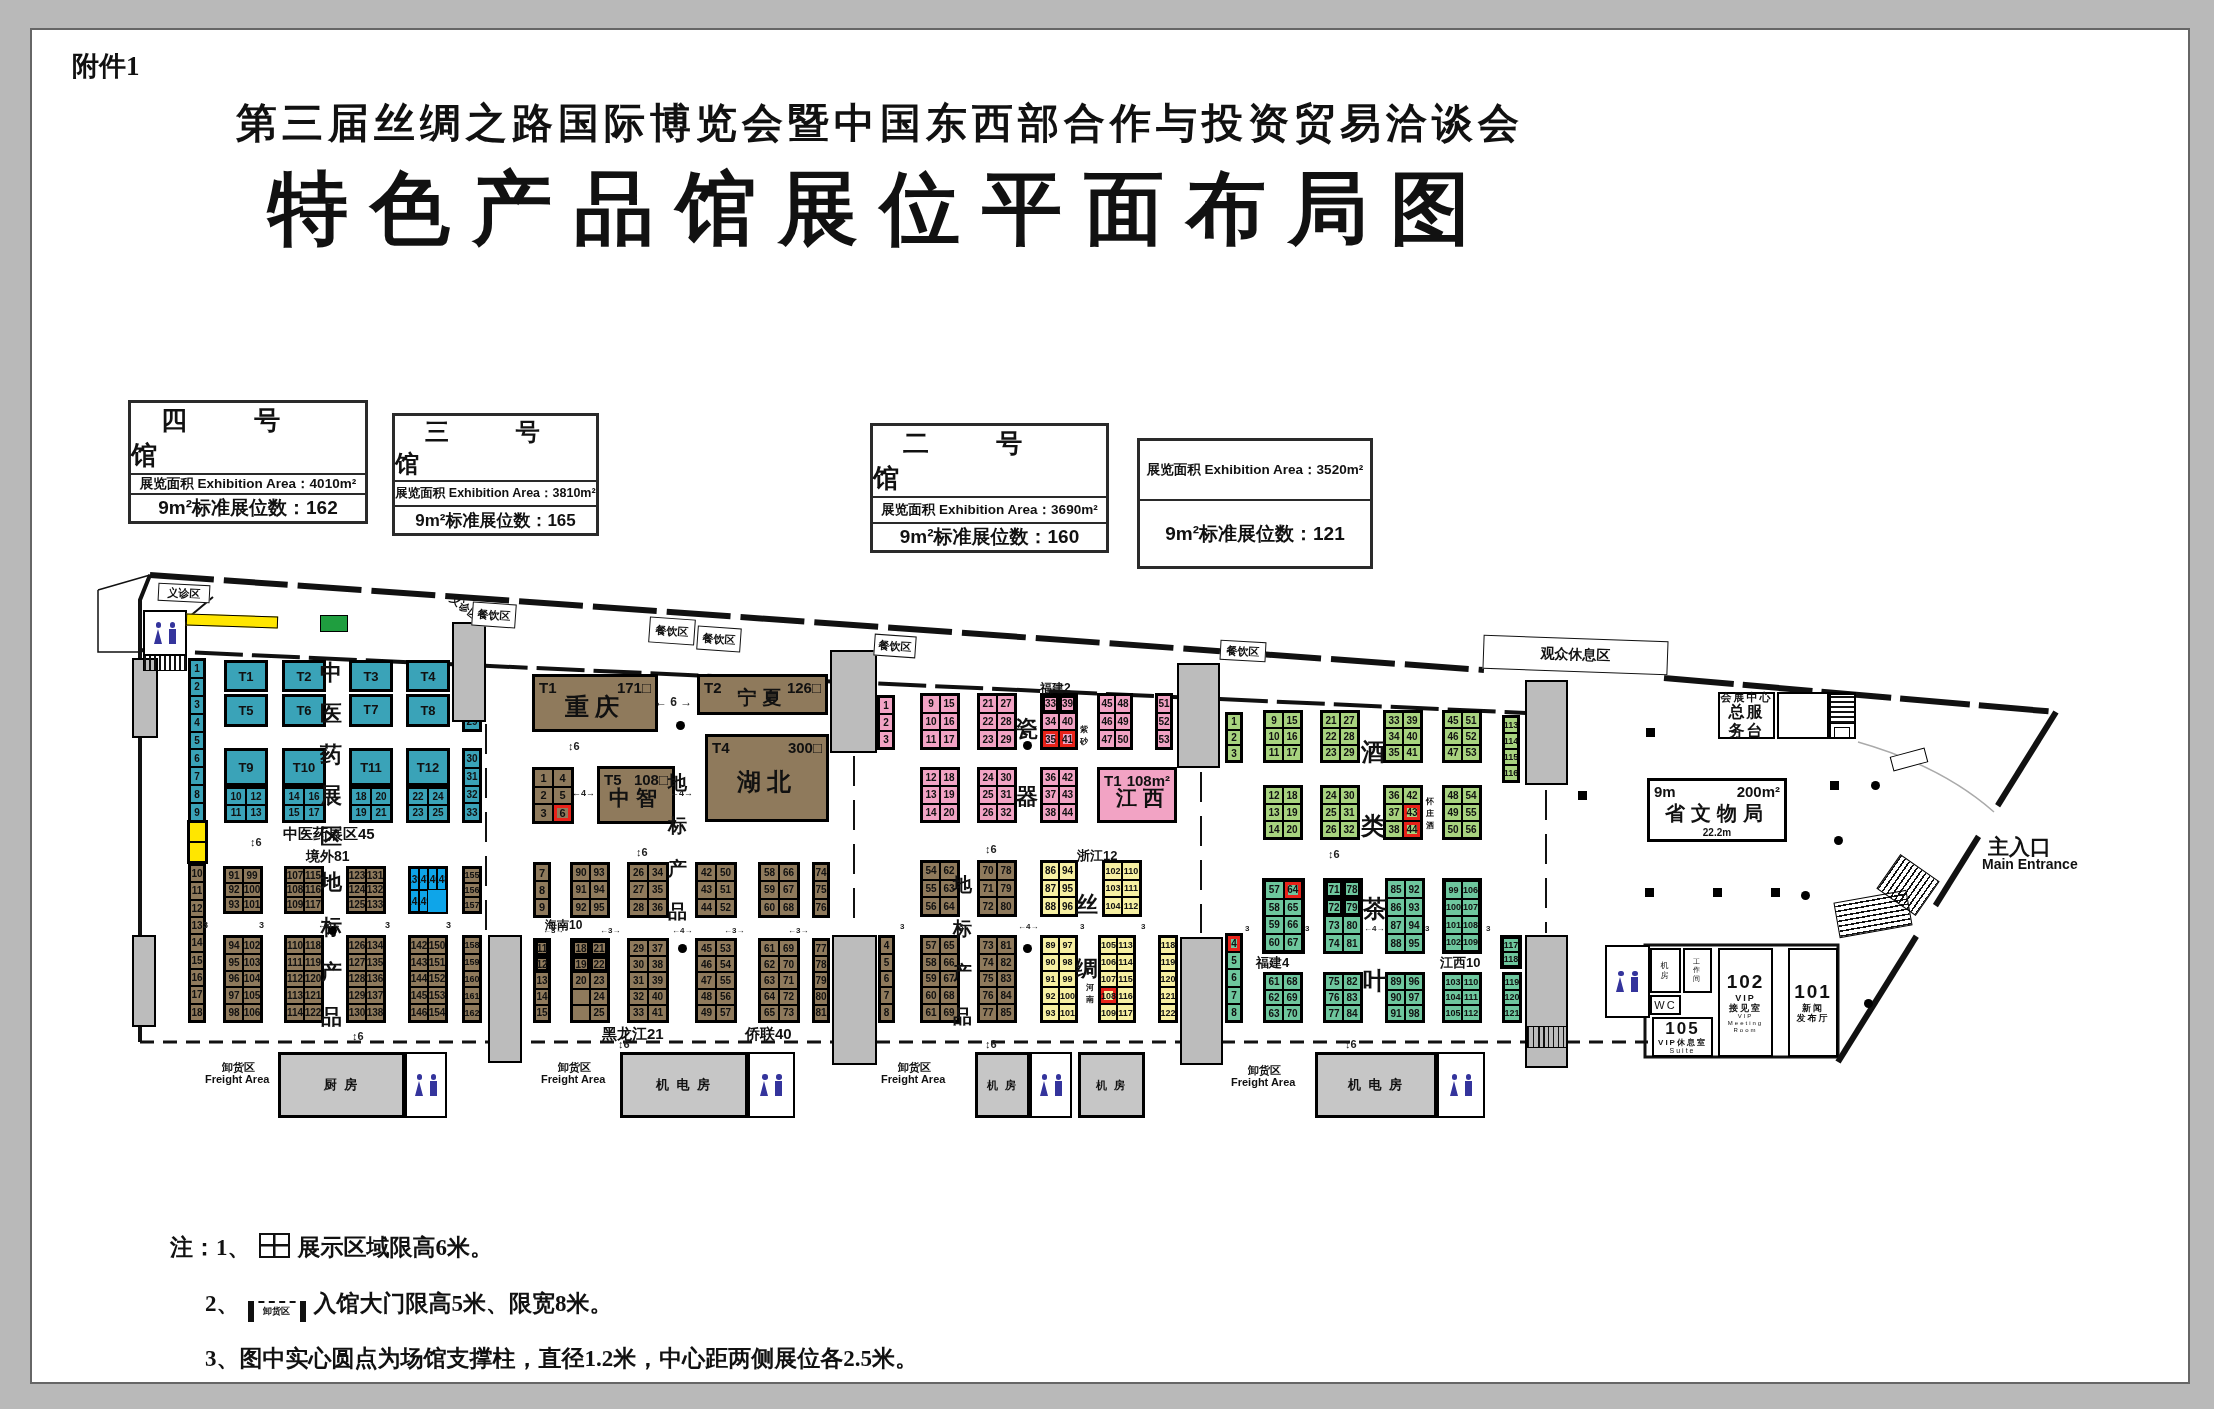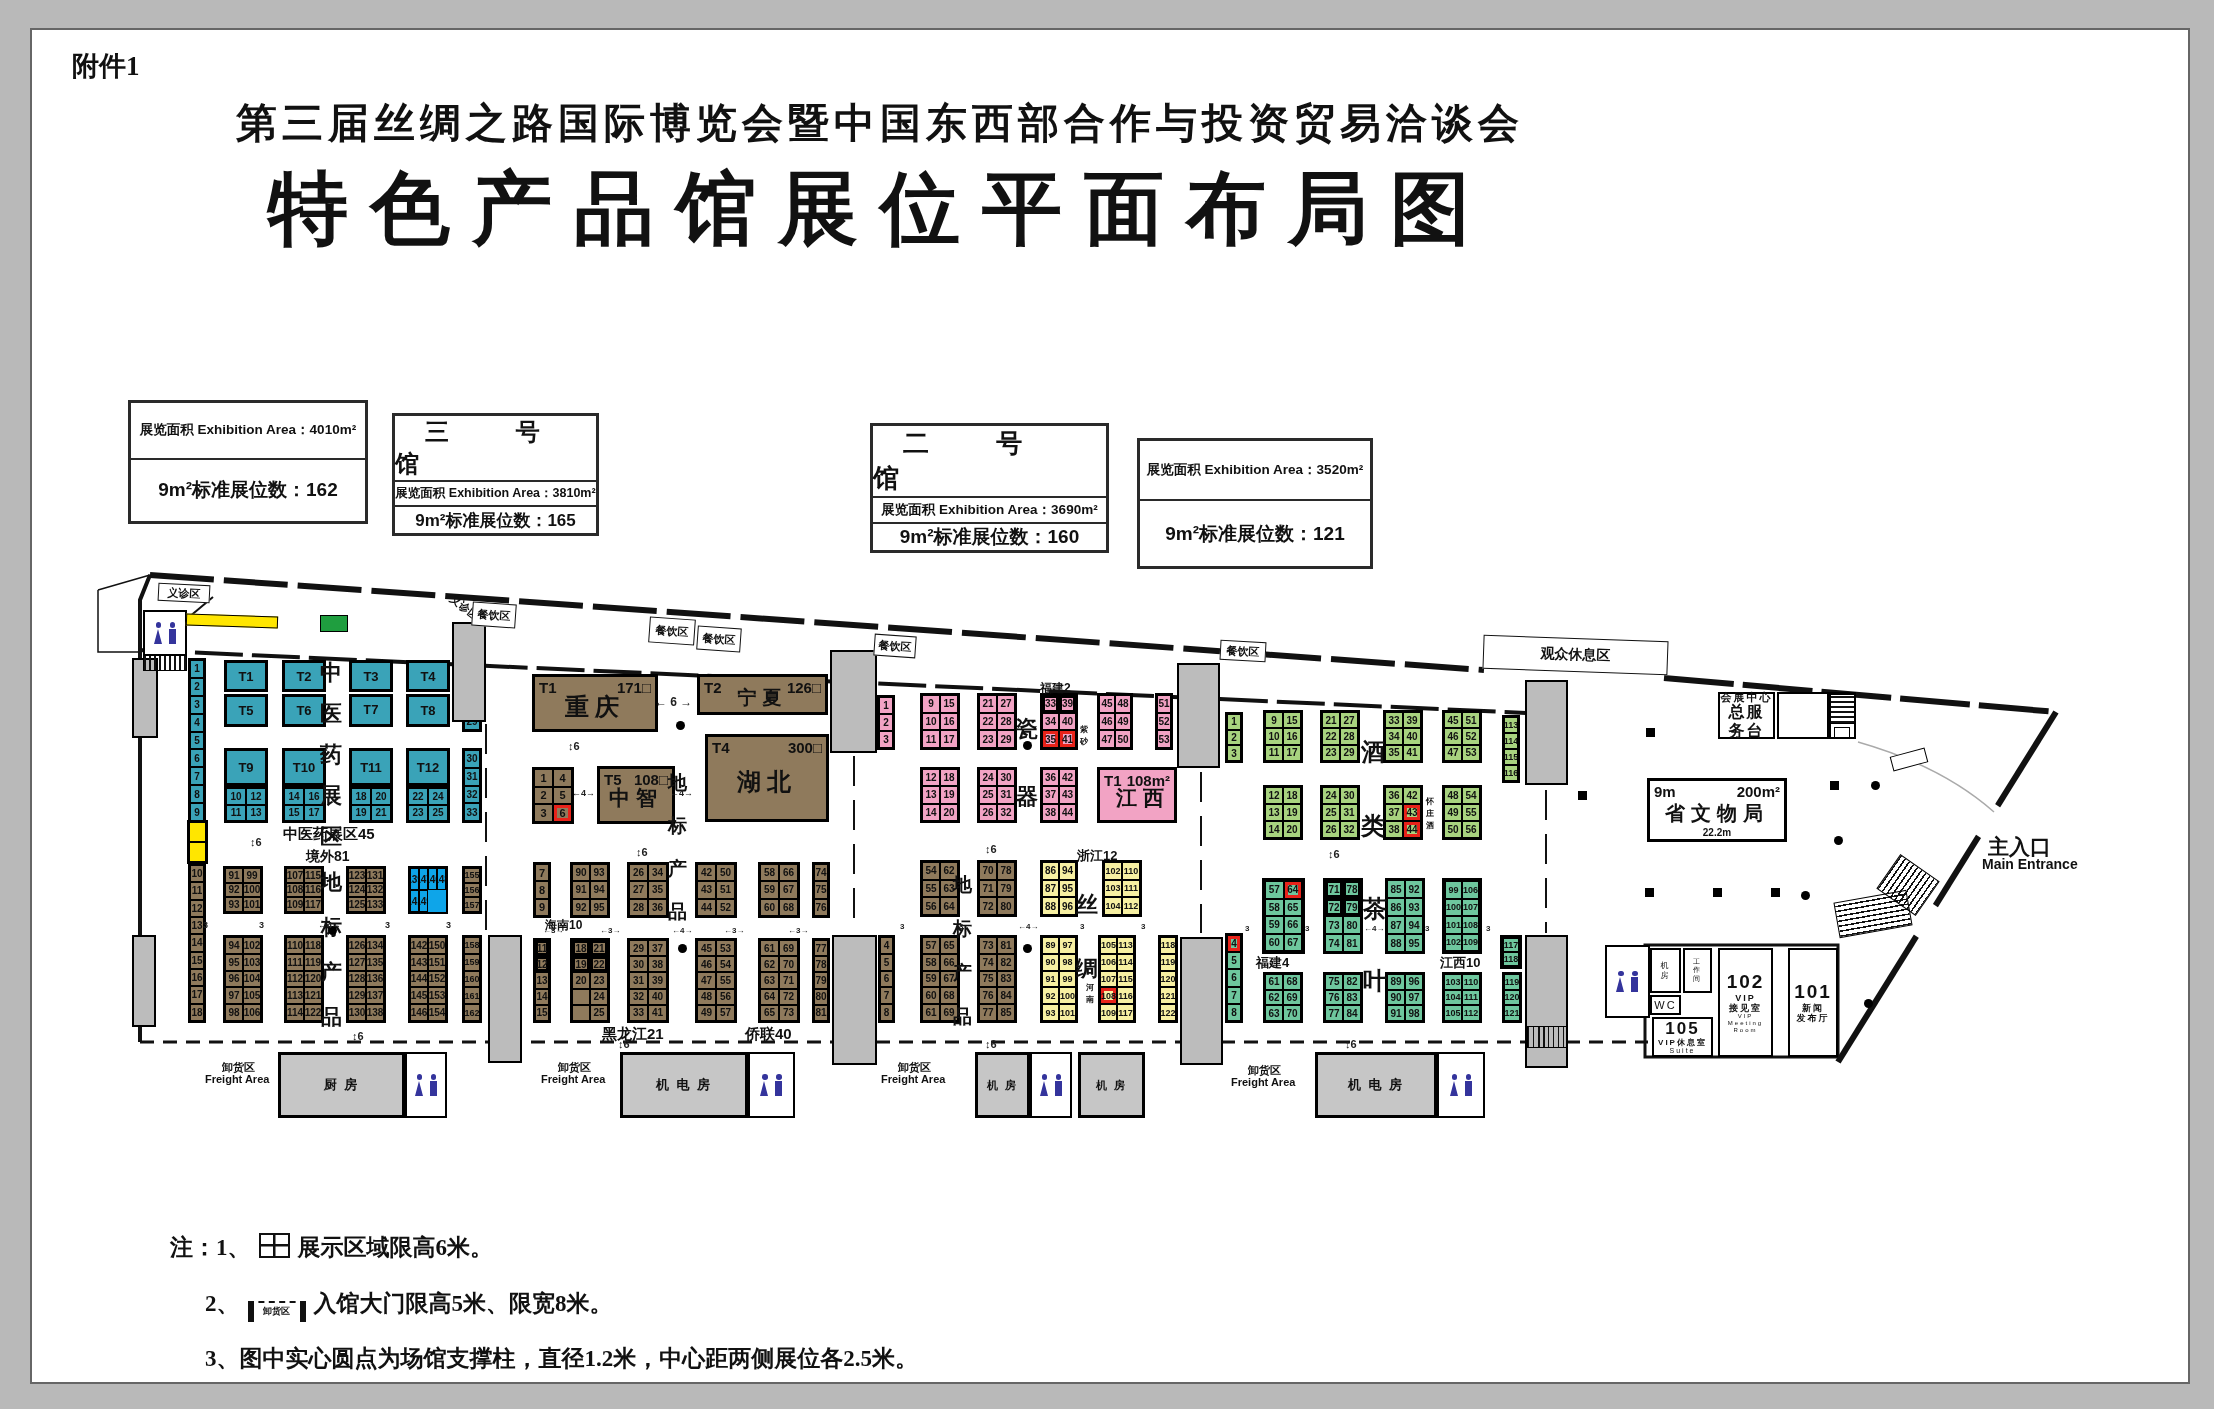--- a/index.html
+++ b/index.html
@@ -64,20 +64,21 @@
 </head>
 <body>
 
 <div class="page"></div>
 
 <div class="attach">附件1</div>
 <div class="t1">第三届丝绸之路国际博览会暨中国东西部合作与投资贸易洽谈会</div>
 <div class="t2">特色产品馆展位平面布局图</div>
 
 <div class="hall" style="left:128px;top:400px;width:234px;height:118px">
+  <div class="hr1">四 号 馆</div>
   <div class="hr2">展览面积  Exhibition Area：4010m²</div>
   <div class="hr3">9m²标准展位数：162</div>
 </div>
 <div class="hall" style="left:392px;top:413px;width:201px;height:117px">
   <div class="hr1" style="font-size:24px">三 号 馆</div>
   <div class="hr2" style="font-size:12.5px">展览面积  Exhibition Area：3810m²</div>
   <div class="hr3" style="font-size:17px">9m²标准展位数：165</div>
 </div>
 <div class="hall" style="left:870px;top:423px;width:233px;height:124px">
   <div class="hr1">二 号 馆</div>

